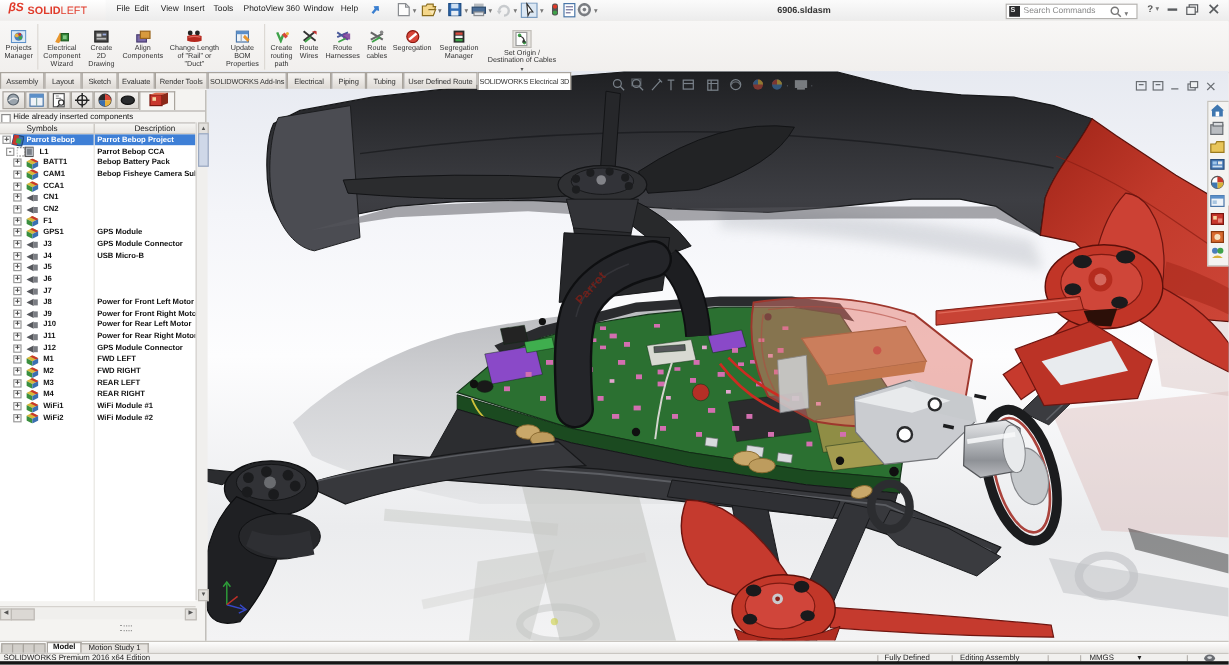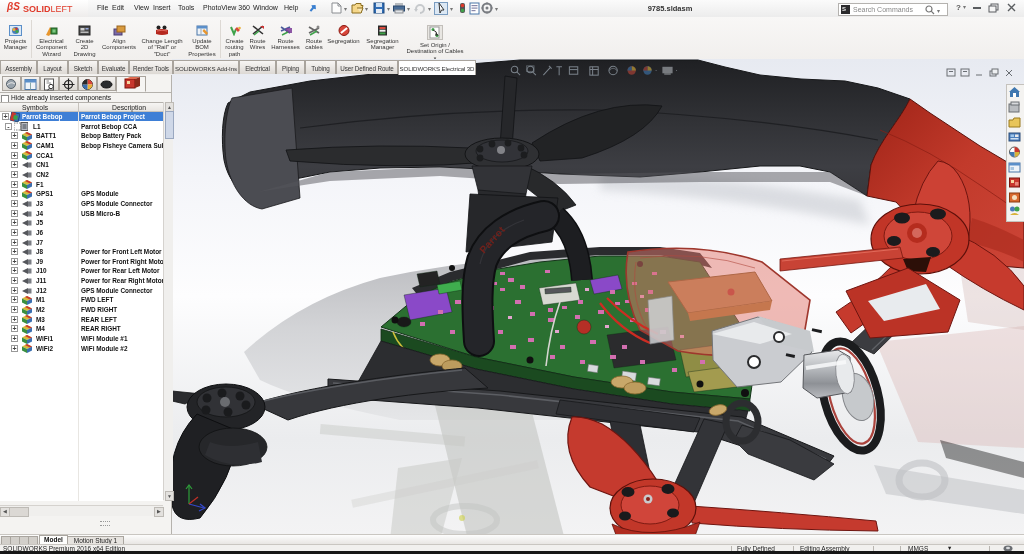--- a/index.html
+++ b/index.html
@@ -468,21 +468,21 @@
         <circle cx="6" cy="6" r="1.5" fill="#7a7d82"></circle>
         <g stroke="#7a7d82" stroke-width="1.5">
           <line x1="6" y1="0.5" x2="6" y2="2.5"></line>
           <line x1="6" y1="9.5" x2="6" y2="11.5"></line>
           <line x1="0.5" y1="6" x2="2.5" y2="6"></line>
           <line x1="9.5" y1="6" x2="11.5" y2="6"></line>
         </g>
       </g>
   <text x="165" y="9" font-size="6" fill="#777">▾</text>
  </svg>
- <div id="title">9785.sldasm</div>
+ <div id="title">6906.sldasm</div>
  <div id="searchbox">
       <span style="position:absolute;left:2px;top:1px;width:9px;height:9px;background:#2a2a2c;"></span>
       <span style="position:absolute;left:3px;top:2px;font-size:6px;color:#e8e8e8;font-weight:bold;">S</span>
       <span style="position:absolute;left:14px;top:2px;font-size:7px;color:#888;">Search Commands</span>
       <svg style="position:absolute;left:86px;top:1px;" width="20" height="10">
         <circle cx="4" cy="4" r="3" fill="none" stroke="#777" stroke-width="1.2"></circle>
         <line x1="6.2" y1="6.2" x2="9" y2="9" stroke="#777" stroke-width="1.2"></line>
         <text x="12" y="8" font-size="6" fill="#777">▾</text>
       </svg>
     </div>

